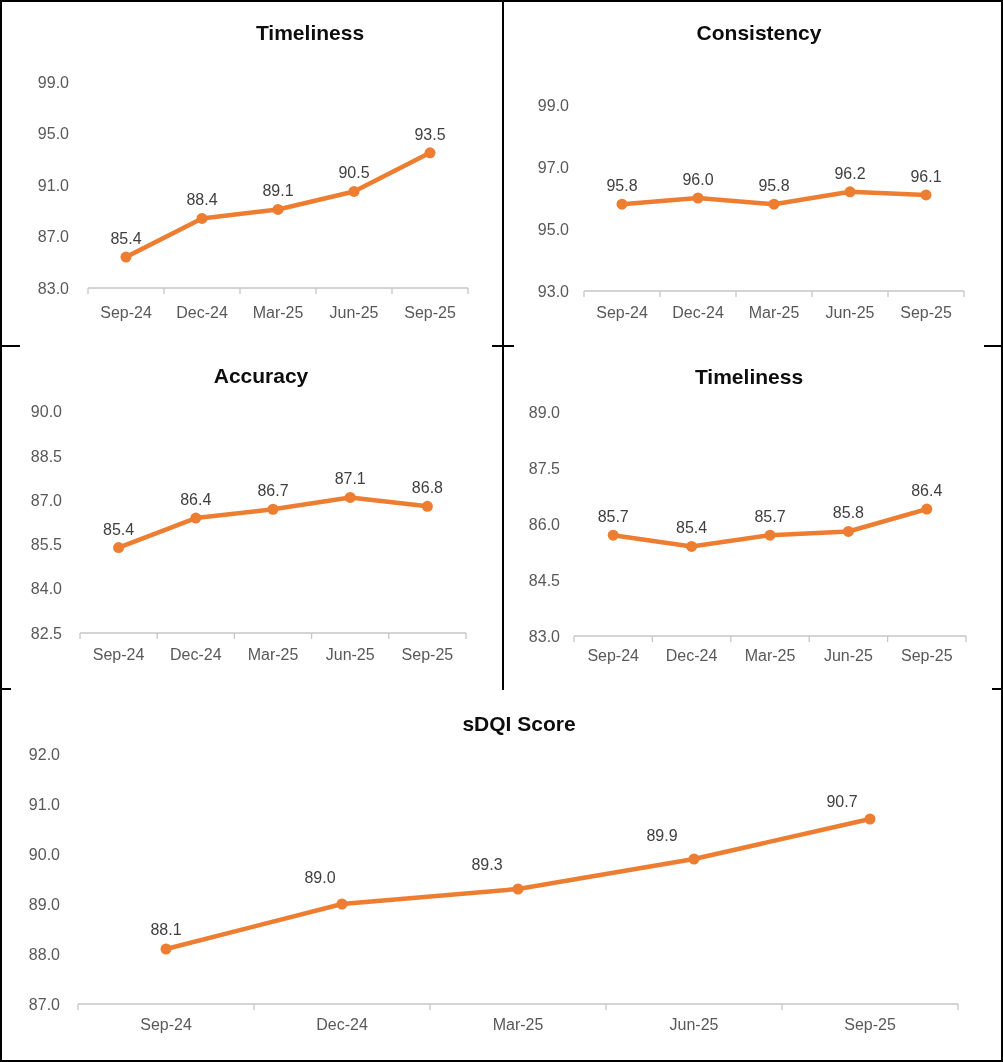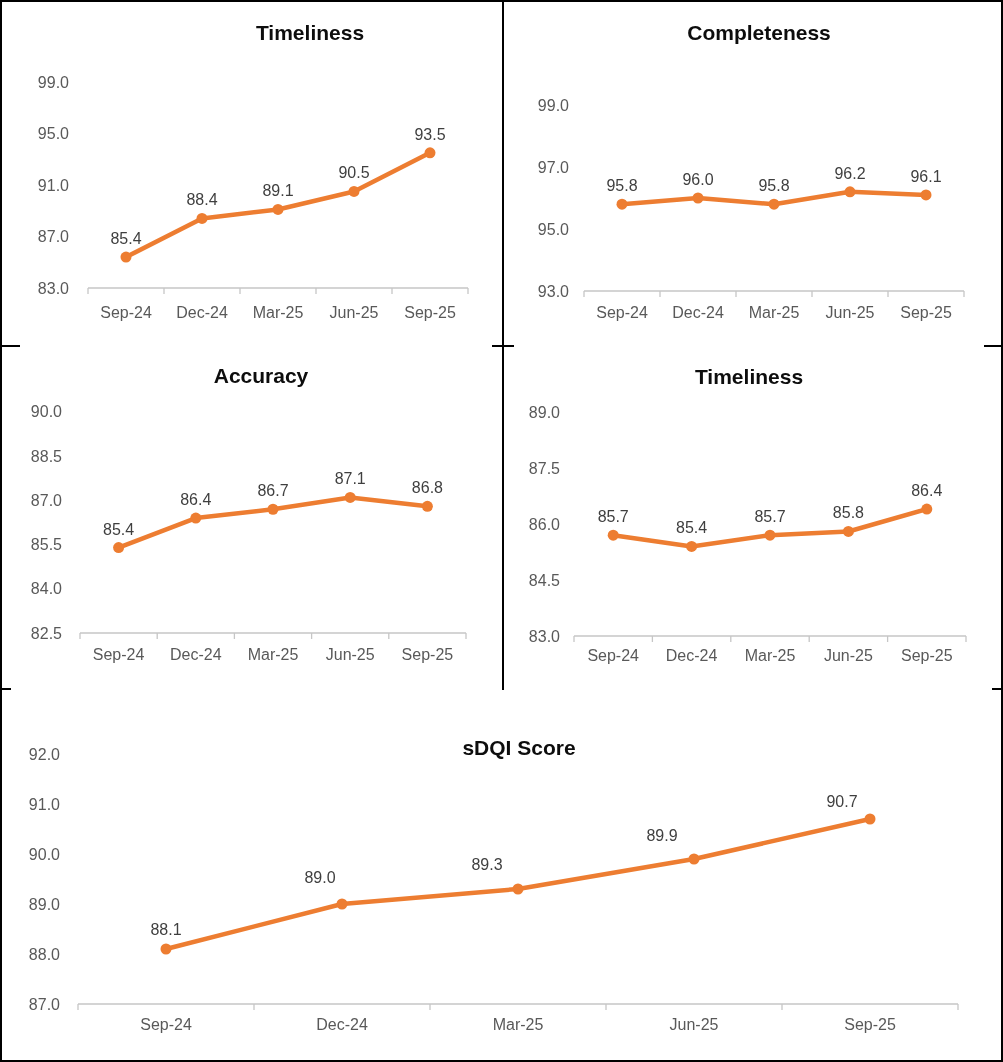--- a/index.html
+++ b/index.html
@@ -33,24 +33,24 @@
 <div class="canvas">
 
   <div class="divider-v" style="left:500px;top:0;width:2px;height:688px;"></div>
   <div class="border-seg" style="left:0;top:343px;width:18px;height:2px;"></div>
   <div class="border-seg" style="left:490px;top:343px;width:22px;height:2px;"></div>
   <div class="border-seg" style="right:0;top:343px;width:17px;height:2px;"></div>
   <div class="border-seg" style="left:0;top:686px;width:9px;height:2px;"></div>
   <div class="border-seg" style="right:0;top:686px;width:9px;height:2px;"></div>
 
   <div class="chart-title" style="left:268px;top:31px;margin-left:40px;">Timeliness</div>
-  <div class="chart-title" style="left:757px;top:31px;">Completeness</div>
+  <div class="chart-title" style="left:757px;top:31px;">Consistency</div>
   <div class="chart-title" style="left:259px;top:374px;text-align:right;">Accuracy</div>
   <div class="chart-title" style="left:747px;top:375px;">Timeliness</div>
-  <div class="chart-title" style="left:517px;top:722px;margin-top:24px;">sDQI Score</div>
+  <div class="chart-title" style="left:517px;top:722px;">sDQI Score</div>
 
   <svg id="charts-svg" width="1003" height="1062" viewBox="0 0 1003 1062">
       <g>
         <line x1="86" y1="286" x2="466" y2="286" stroke="#C6C6C6" stroke-width="1.3"></line>
         <line x1="86" y1="286" x2="86" y2="292" stroke="#C6C6C6" stroke-width="1.3"></line>
         <line x1="162" y1="286" x2="162" y2="292" stroke="#C6C6C6" stroke-width="1.3"></line>
         <line x1="238" y1="286" x2="238" y2="292" stroke="#C6C6C6" stroke-width="1.3"></line>
         <line x1="314" y1="286" x2="314" y2="292" stroke="#C6C6C6" stroke-width="1.3"></line>
         <line x1="390" y1="286" x2="390" y2="292" stroke="#C6C6C6" stroke-width="1.3"></line>
         <line x1="466" y1="286" x2="466" y2="292" stroke="#C6C6C6" stroke-width="1.3"></line>

